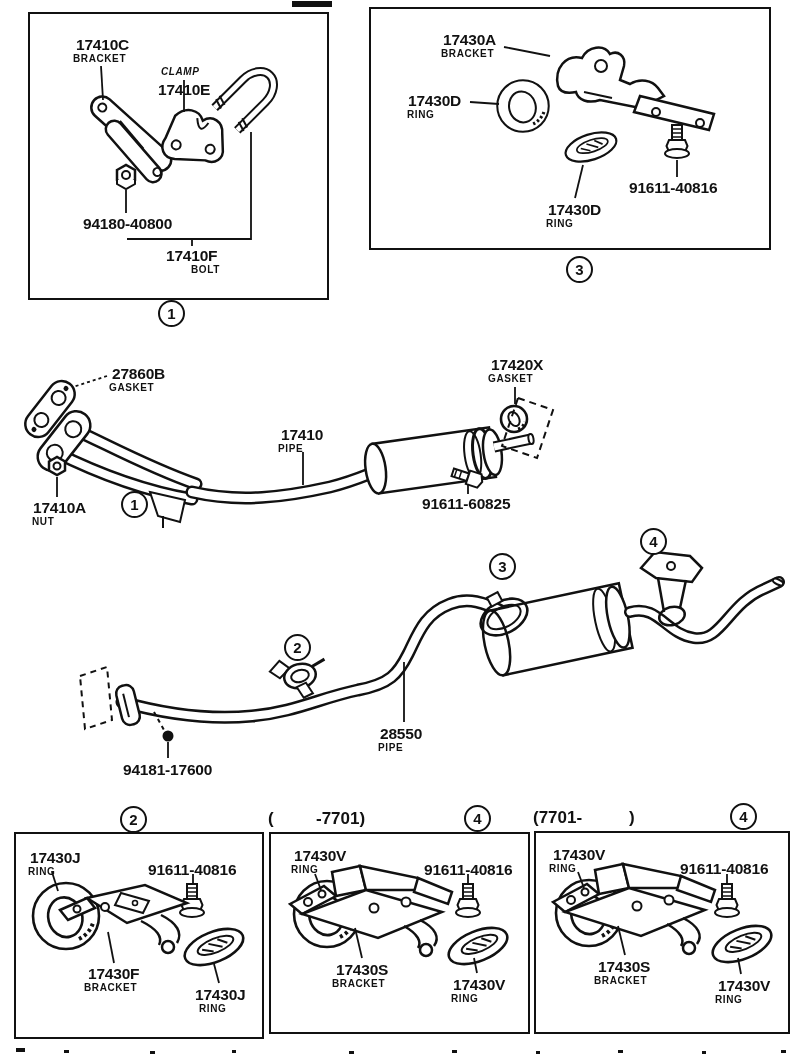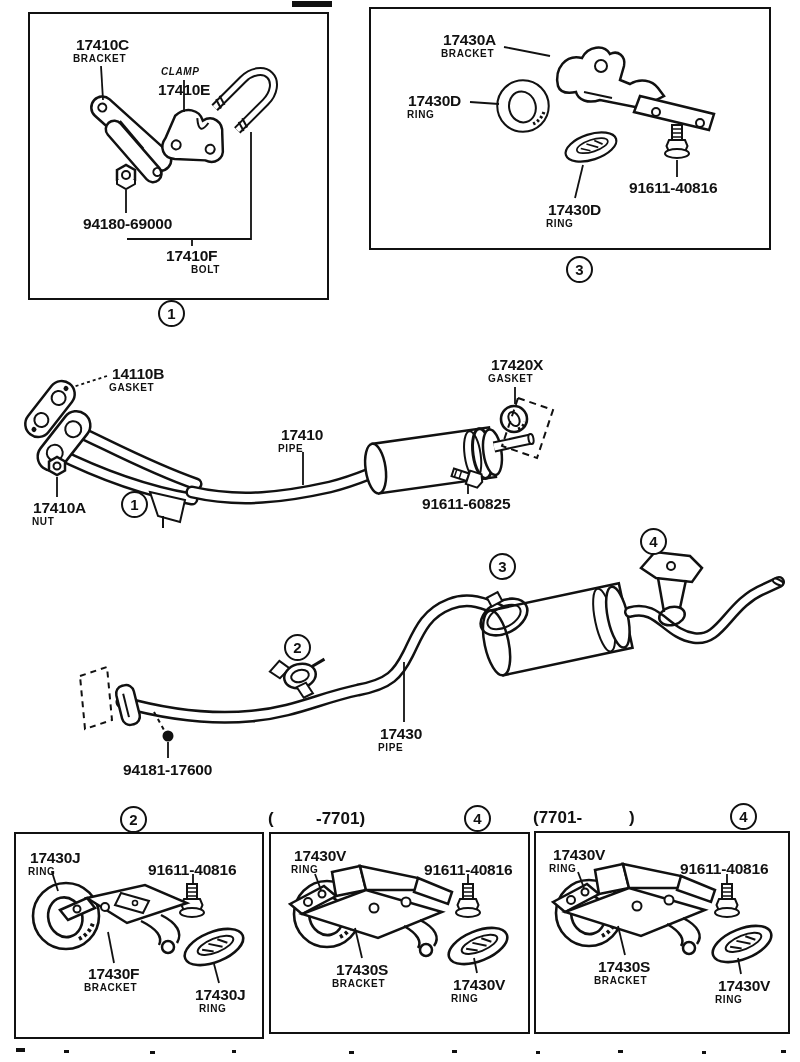--- a/index.html
+++ b/index.html
@@ -278,43 +278,43 @@
   <div class="badge" style="left:489px;top:553px;">3</div>
   <div class="badge" style="left:640px;top:528px;">4</div>
   <div class="badge" style="left:120px;top:806px;">2</div>
   <div class="badge" style="left:464px;top:805px;">4</div>
   <div class="badge" style="left:730px;top:803px;">4</div>
 
   <div class="code" style="left:76px;top:36px;">17410C</div>
   <div class="sub" style="left:73px;top:53px;">BRACKET</div>
   <div class="code" style="left:158px;top:49px;margin-top:32px;">17410E</div>
   <div class="sub" style="left:161px;top:66px;font-style:italic;">CLAMP</div>
-  <div class="code" style="left:83px;top:215px;">94180-69000</div>
+  <div class="code" style="left:83px;top:215px;">94180-40800</div>
   <div class="code" style="left:166px;top:247px;">17410F</div>
   <div class="sub" style="left:171px;top:264px;margin-left:20px;">BOLT</div>
 
   <div class="code" style="left:443px;top:31px;">17430A</div>
   <div class="sub" style="left:441px;top:48px;">BRACKET</div>
   <div class="code" style="left:408px;top:92px;">17430D</div>
   <div class="sub" style="left:407px;top:109px;">RING</div>
   <div class="code" style="left:548px;top:201px;">17430D</div>
   <div class="sub" style="left:546px;top:218px;">RING</div>
   <div class="code" style="left:629px;top:179px;">91611-40816</div>
 
-  <div class="code" style="left:112px;top:365px;">14110B</div>
+  <div class="code" style="left:112px;top:365px;">27860B</div>
   <div class="sub" style="left:109px;top:382px;">GASKET</div>
   <div class="code" style="left:281px;top:426px;">17410</div>
   <div class="sub" style="left:278px;top:443px;">PIPE</div>
   <div class="code" style="left:33px;top:499px;">17410A</div>
   <div class="sub" style="left:32px;top:516px;">NUT</div>
   <div class="code" style="left:491px;top:356px;">17420X</div>
   <div class="sub" style="left:488px;top:373px;">GASKET</div>
   <div class="code" style="left:422px;top:495px;">91611-60825</div>
 
-  <div class="code" style="left:380px;top:725px;">17430</div>
+  <div class="code" style="left:380px;top:725px;">28550</div>
   <div class="sub" style="left:378px;top:742px;">PIPE</div>
   <div class="code" style="left:123px;top:761px;">94181-17600</div>
 
   <div class="code" style="left:30px;top:849px;">17430J</div>
   <div class="sub" style="left:28px;top:866px;">RING</div>
   <div class="code" style="left:148px;top:861px;">91611-40816</div>
   <div class="code" style="left:88px;top:965px;">17430F</div>
   <div class="sub" style="left:84px;top:982px;">BRACKET</div>
   <div class="code" style="left:195px;top:986px;">17430J</div>
   <div class="sub" style="left:199px;top:1003px;">RING</div>

